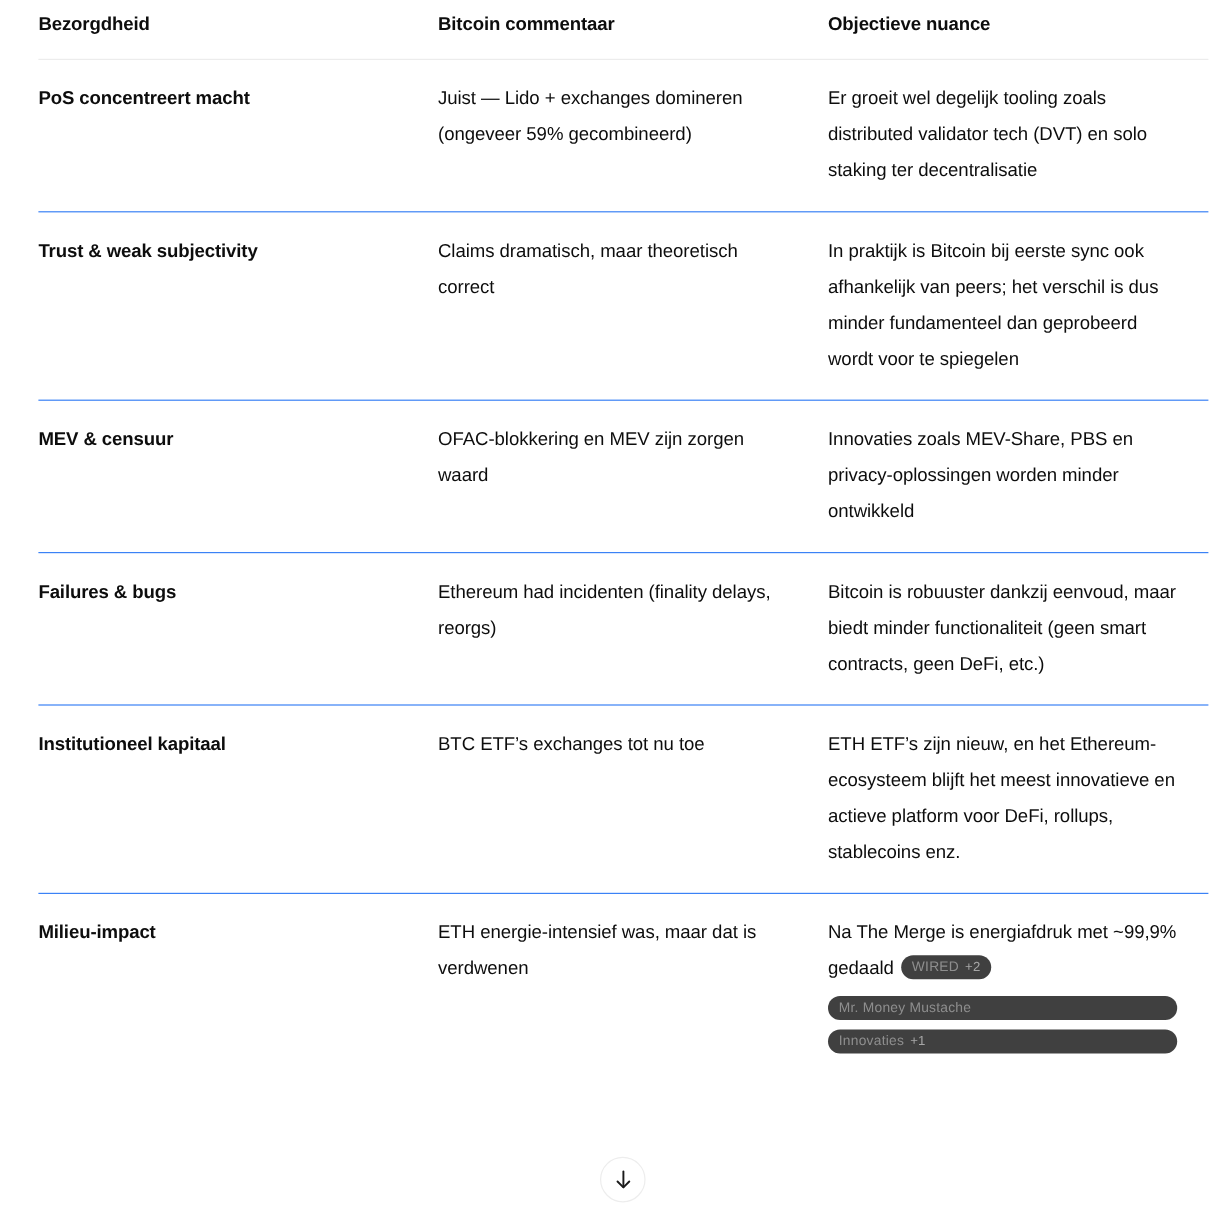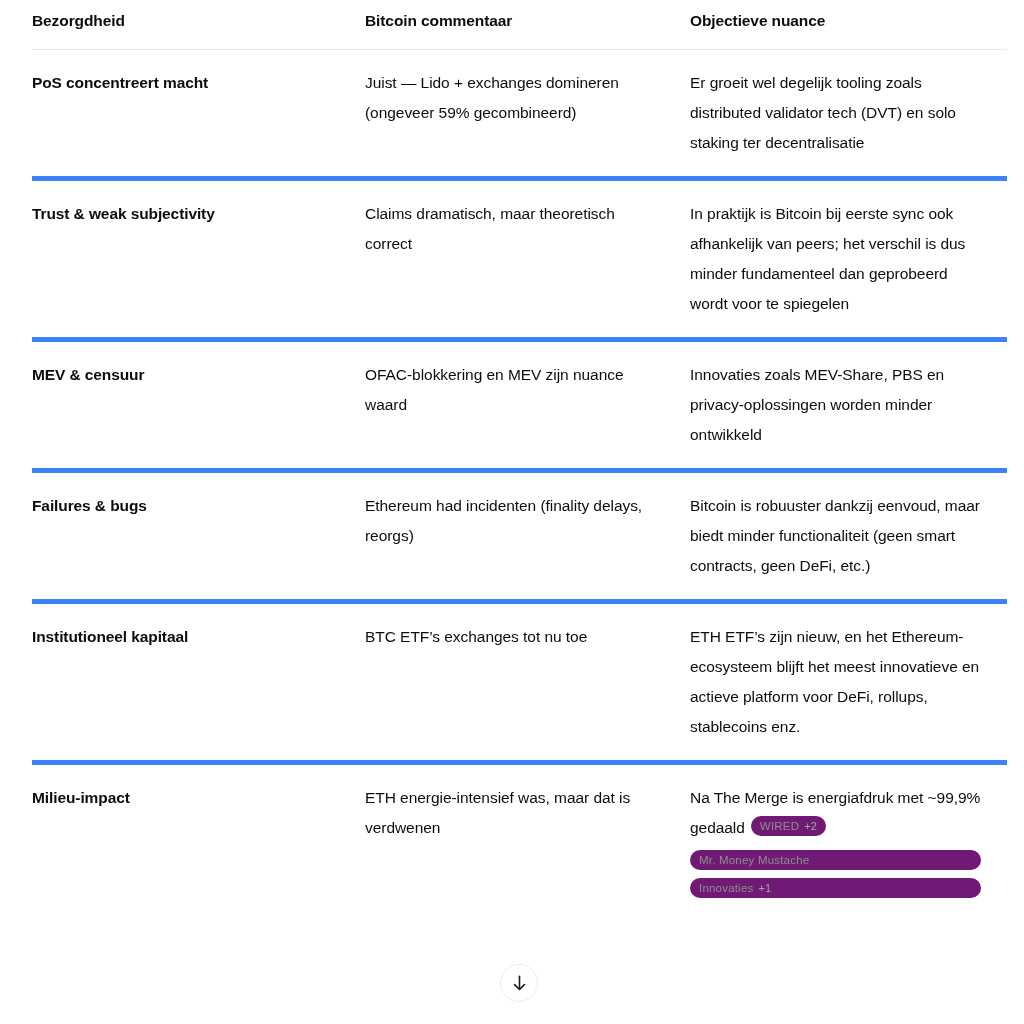--- a/index.html
+++ b/index.html
@@ -51,42 +51,42 @@
     line-height: 22px;
   }
 
   table.compare tbody td {
     vertical-align: top;
     font-size: 15.5px;
     font-weight: 400;
     line-height: 30px;
     color: #0d0d0d;
     padding: 18px 26px 18px 0;
-    border-bottom: 5px solid #3b82f6;
+    border-bottom: 1px solid #3b82f6;
     letter-spacing: -0.05px;
   }
 
   table.compare tbody td.k {
     font-weight: 700;
     letter-spacing: -0.1px;
   }
 
   table.compare tbody tr:last-child td {
     border-bottom: none;
   }
 
   
   table.compare tbody tr.last td {
     padding-bottom: 0;
   }
   .chip {
     display: inline-flex;
     align-items: center;
     gap: 5px;
-    background: #701a75;
+    background: #404040;
     color: #8e8e8e;
     border-radius: 999px;
     padding: 2px 9px;
     font-size: 11.5px;
     line-height: 16px;
     letter-spacing: 0.2px;
     vertical-align: 3px;
     margin-left: 6px;
     white-space: nowrap;
     text-align: right;
@@ -167,21 +167,21 @@
       </tr>
 
       <tr>
         <td class="k">Trust &amp; weak subjectivity</td>
         <td>Claims dramatisch, maar theoretisch correct</td>
         <td>In praktijk is Bitcoin bij eerste sync ook afhankelijk van peers; het verschil is dus minder fundamenteel dan geprobeerd wordt voor te spiegelen</td>
       </tr>
 
       <tr>
         <td class="k">MEV &amp; censuur</td>
-        <td>OFAC-blokkering en MEV zijn nuance waard</td>
+        <td>OFAC-blokkering en MEV zijn zorgen waard</td>
         <td>Innovaties zoals MEV-Share, PBS en privacy-oplossingen worden minder ontwikkeld</td>
       </tr>
 
 
       <tr>
         <td class="k">Failures &amp; bugs</td>
         <td>Ethereum had incidenten (finality delays, reorgs)</td>
         <td>Bitcoin is robuuster dankzij eenvoud, maar biedt minder functionaliteit (geen smart contracts, geen DeFi, etc.)</td>
       </tr>
 

